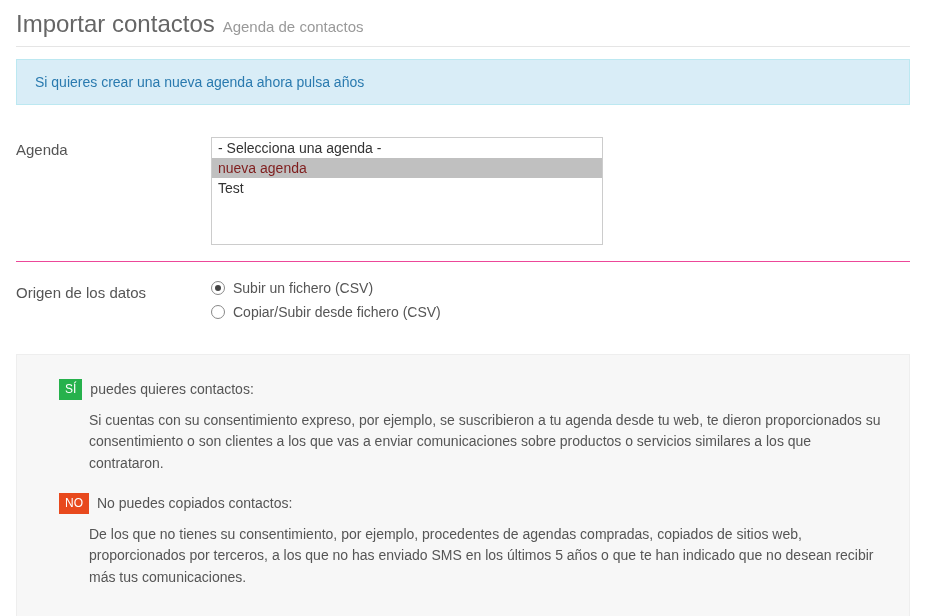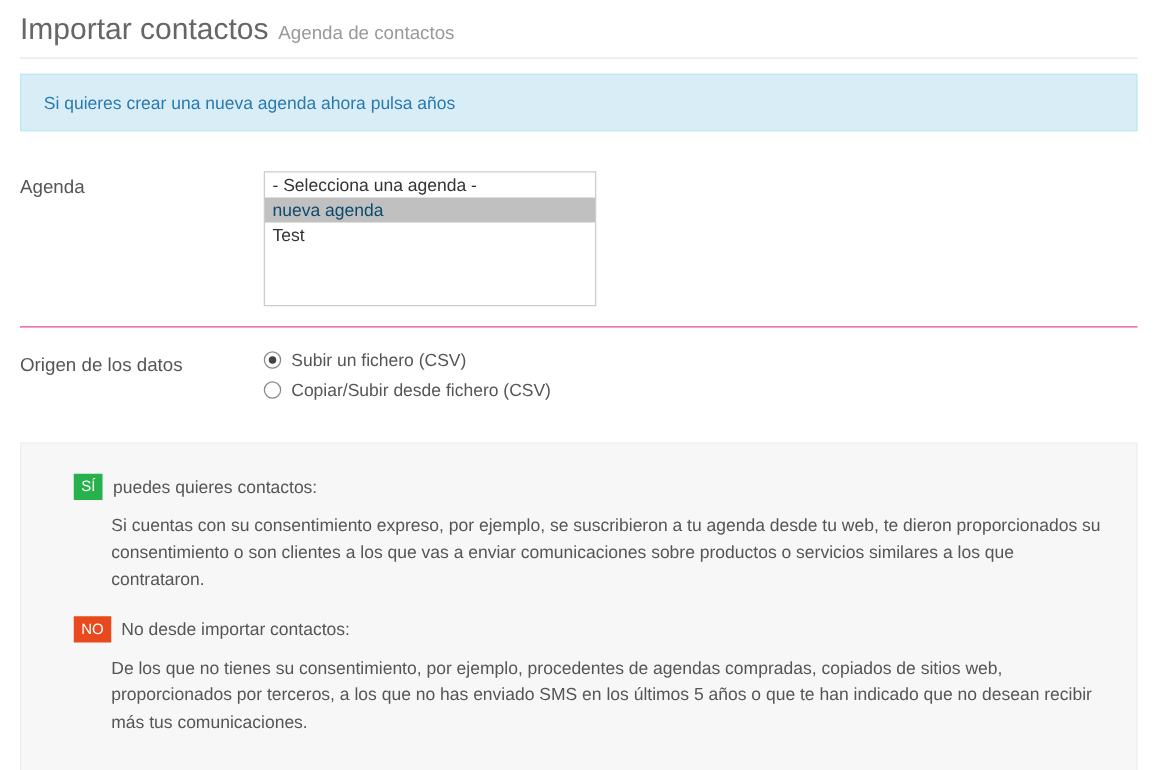--- a/index.html
+++ b/index.html
@@ -59,36 +59,36 @@
       flex: 0 0 195px;
       font-size: 15px;
       color: #555;
       padding-top: 4px;
     }
     .form-control-col {
       flex: 1;
       max-width: 340px;
     }
     .listbox {
-      width: 266px;
+      width: 392px;
       height: 108px;
       border: 1px solid #ccc;
       font-family: inherit;
       font-size: 14px;
       overflow-y: scroll;
       background: #fff;
     }
     .listbox-option {
       padding: 2px 6px;
       cursor: default;
       color: #333;
     }
     .listbox-option.selected {
       background: #c0c0c0;
-      color: #0c4a6e;
+      color: #7f1d1d;
     }
     .radio-group {
       display: flex;
       flex-direction: column;
       gap: 8px;
     }
     .radio-item {
       display: flex;
       align-items: center;
       gap: 8px;
@@ -194,16 +194,16 @@
 
 <div class="consent-panel">
   <div class="consent-header">
     <span class="badge badge-yes">SÍ</span>
     <span class="consent-title">puedes quieres contactos:</span>
   </div>
   <p class="consent-body">Si cuentas con su consentimiento expreso, por ejemplo, se suscribieron a tu agenda desde tu web, te dieron proporcionados su consentimiento o son clientes a los que vas a enviar comunicaciones sobre productos o servicios similares a los que contrataron.</p>
 
   <div class="consent-header">
     <span class="badge badge-no">NO</span>
-    <span class="consent-title">No desde importar contactos:</span>
+    <span class="consent-title">No puedes copiados contactos:</span>
   </div>
   <p class="consent-body" style="margin-bottom:0">De los que no tienes su consentimiento, por ejemplo, procedentes de agendas compradas, copiados de sitios web, proporcionados por terceros, a los que no has enviado SMS en los últimos 5 años o que te han indicado que no desean recibir más tus comunicaciones.</p>
 </div>
 
 </body></html>

